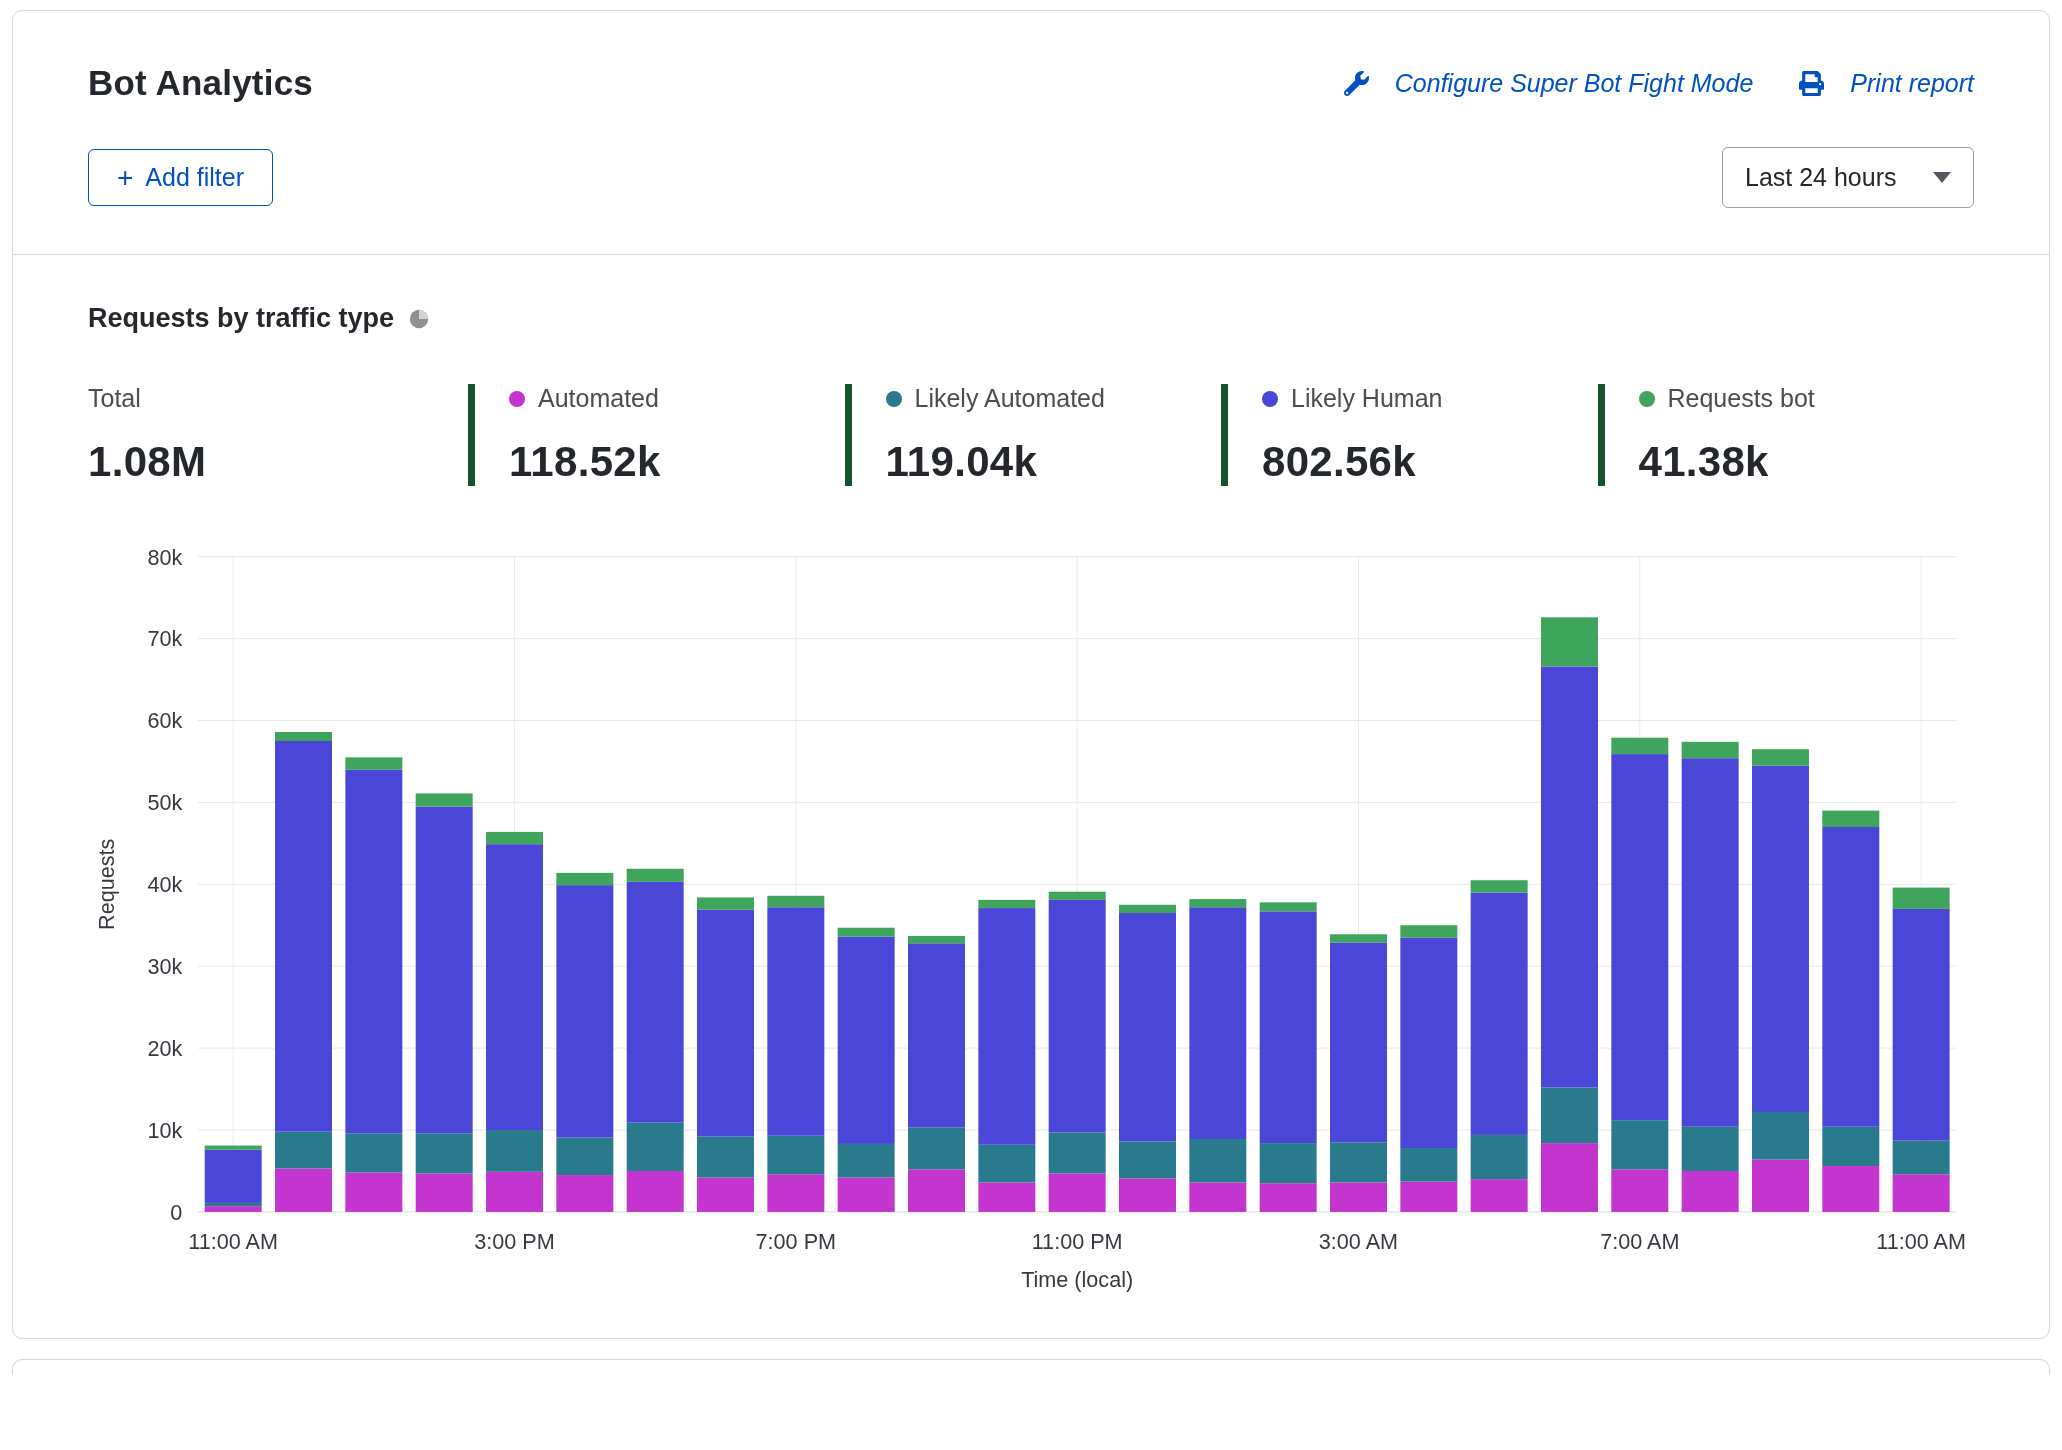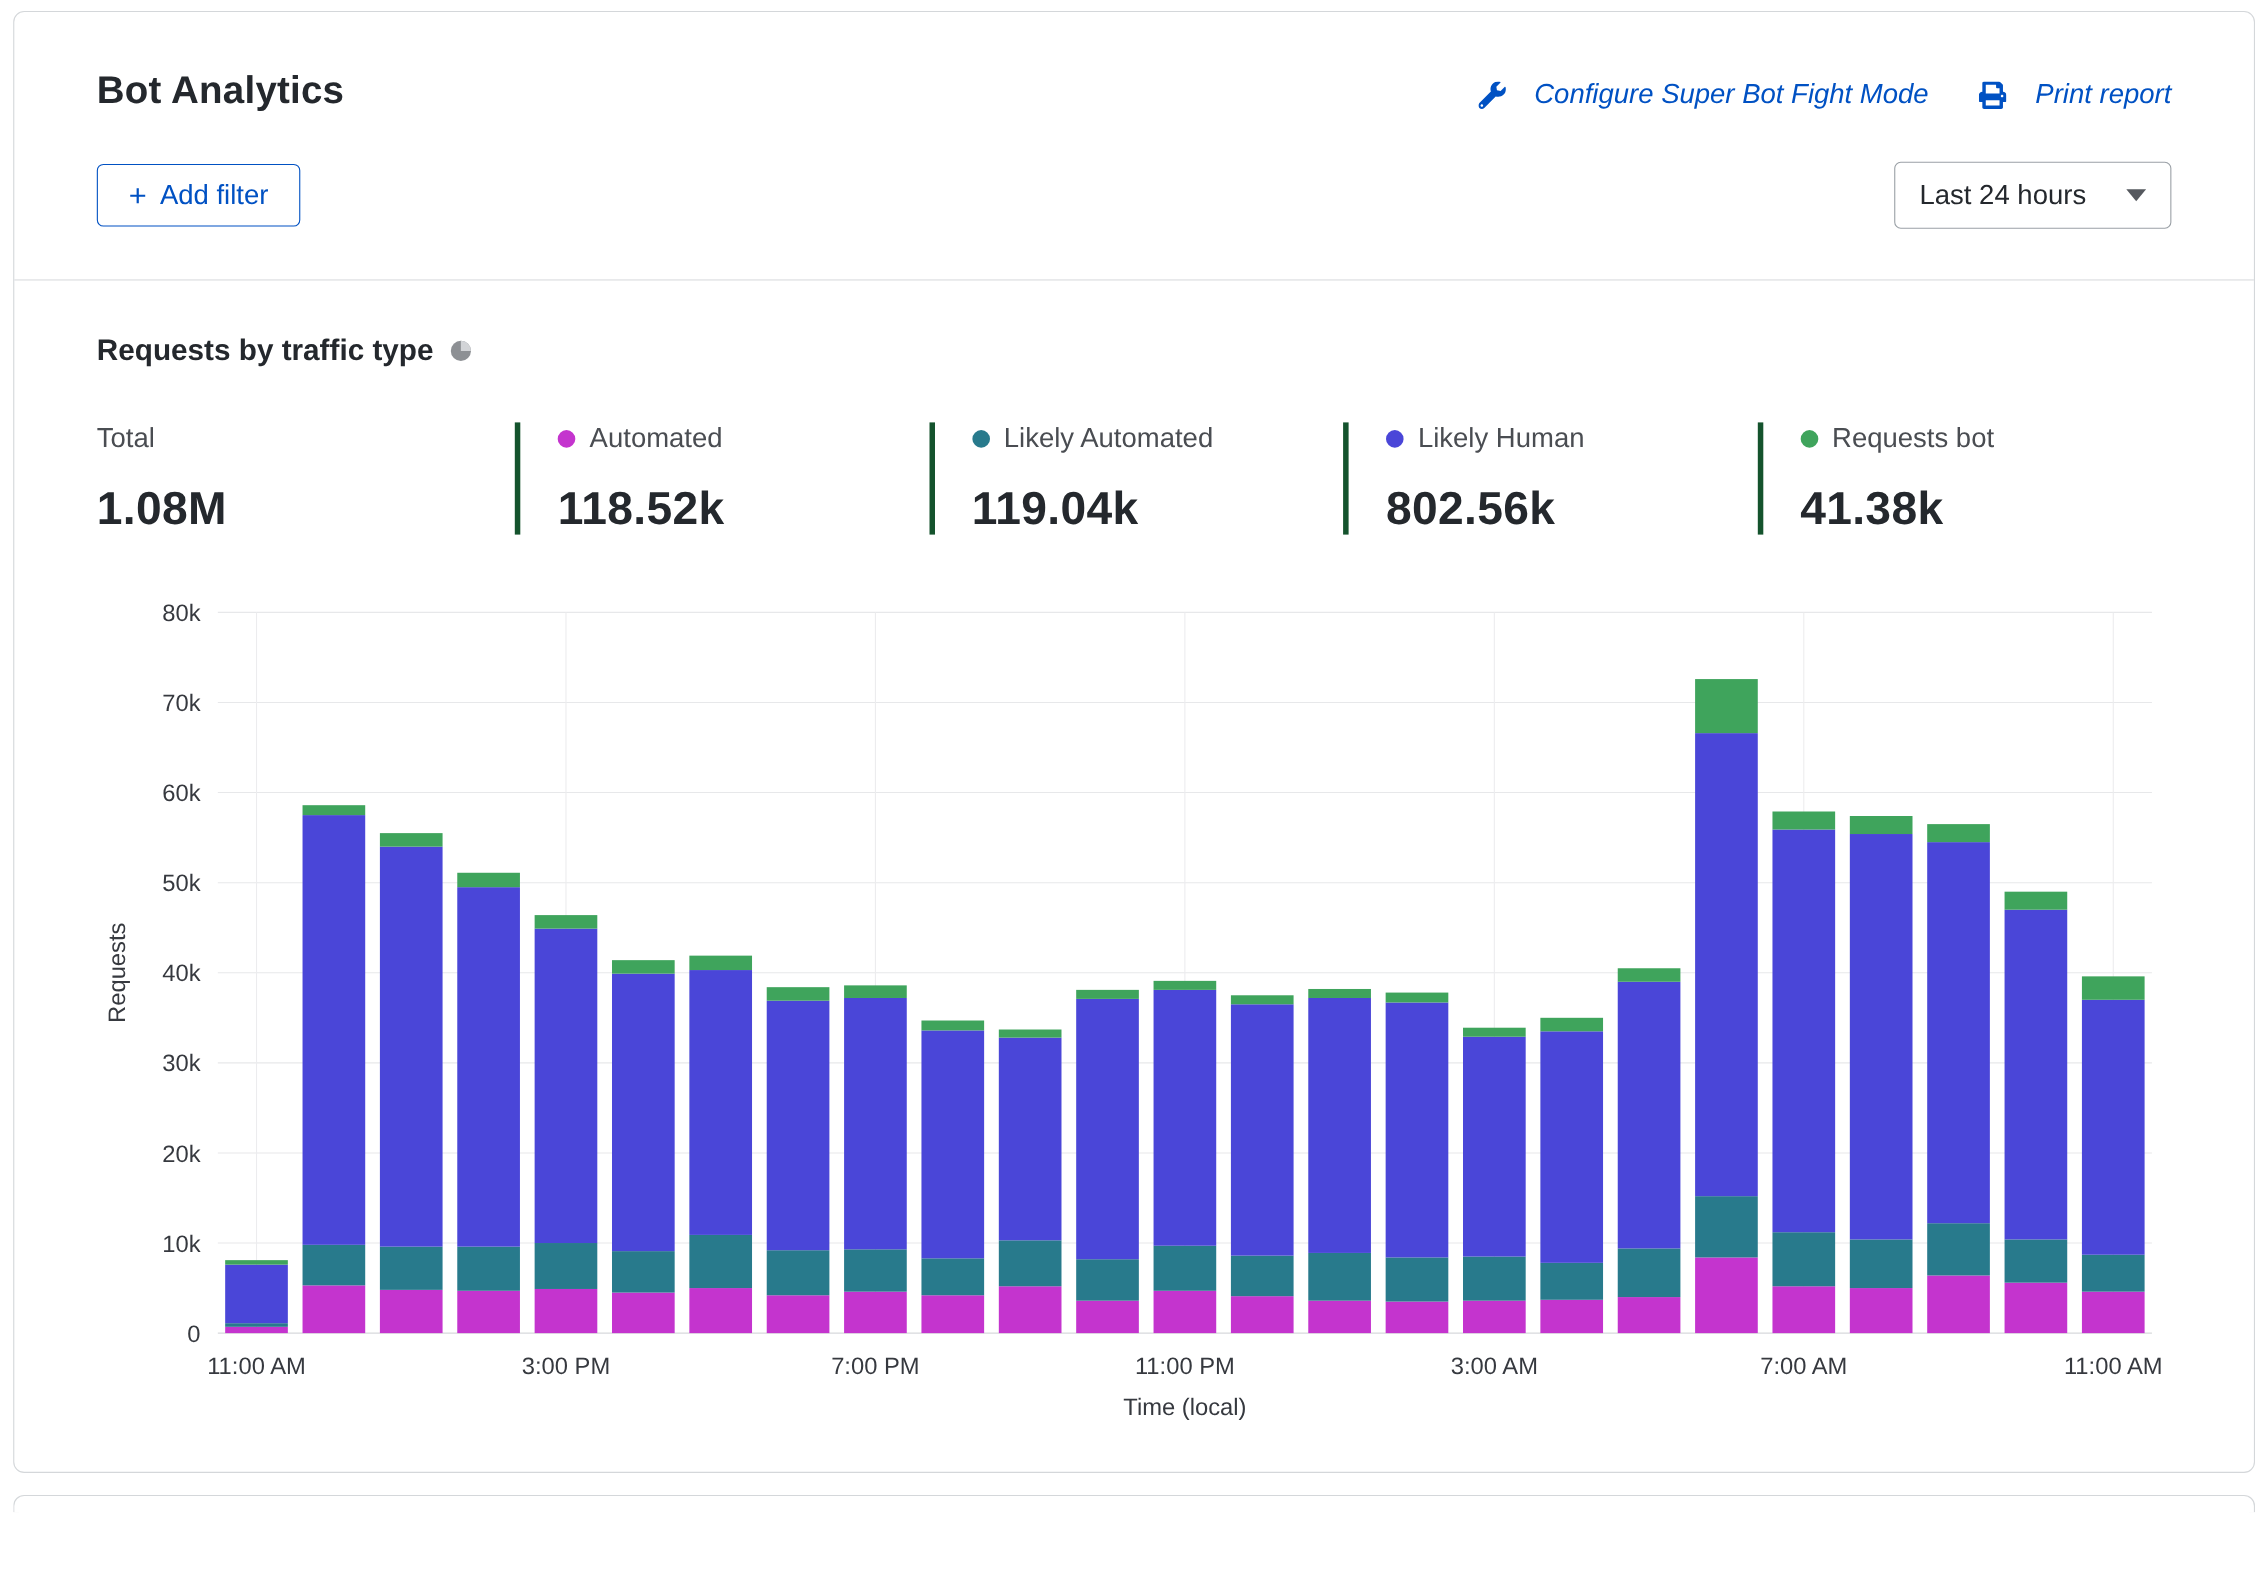--- a/index.html
+++ b/index.html
@@ -14,21 +14,21 @@
   .card {
     margin: 10px 12px 0 12px;
     background: #fff;
     border: 1px solid #d4d7da;
     border-radius: 10px;
   }
   
   .card-header {
     display: flex;
     justify-content: space-between;
-    align-items: center;
+    align-items: flex-start;
     padding: 52px 75px 0 75px;
   }
   .page-title {
     margin: 0;
     font-size: 35px;
     font-weight: bold;
     color: #24282d;
     letter-spacing: 0.2px;
   }
   .header-links { display: flex; gap: 46px; align-items: center; padding-top: 6px; }
@@ -73,21 +73,21 @@
     margin-left: 16px;
   }
   .divider { border: none; border-top: 1px solid #d9dbde; margin: 0; }
   
   .chart-section { padding: 48px 75px 40px 75px; }
   .section-title-row { display: flex; align-items: center; gap: 14px; }
   .section-title { margin: 0; font-size: 27px; font-weight: bold; color: #24282d; }
   .pie-icon svg { width: 22px; height: 22px; display: block; }
   
   .stats-row { display: flex; margin-top: 50px; }
-  .stat { flex: 1 1 0; padding-left: 34px; border-left: 5px solid #14532d; }
+  .stat { flex: 1 1 0; padding-left: 34px; border-left: 7px solid #14532d; }
   .stat.first { flex: 0 0 380px; padding-left: 0; border-left: none; }
   .stat-label-row { display: flex; align-items: center; gap: 13px; }
   .dot { width: 16px; height: 16px; border-radius: 50%; display: inline-block; }
   .stat-label { font-size: 25px; color: #4a4d52; }
   .stat-value { font-size: 42px; font-weight: bold; color: #24282d; margin-top: 25px; letter-spacing: 0.3px; }
   
   .chart-wrap { margin-top: 56px; }
   svg.chart { width: 100%; display: block; }
   svg.chart text { font-family: "Liberation Sans", sans-serif; }
   svg.chart .tick { font-size: 22px; fill: #36393f; }

